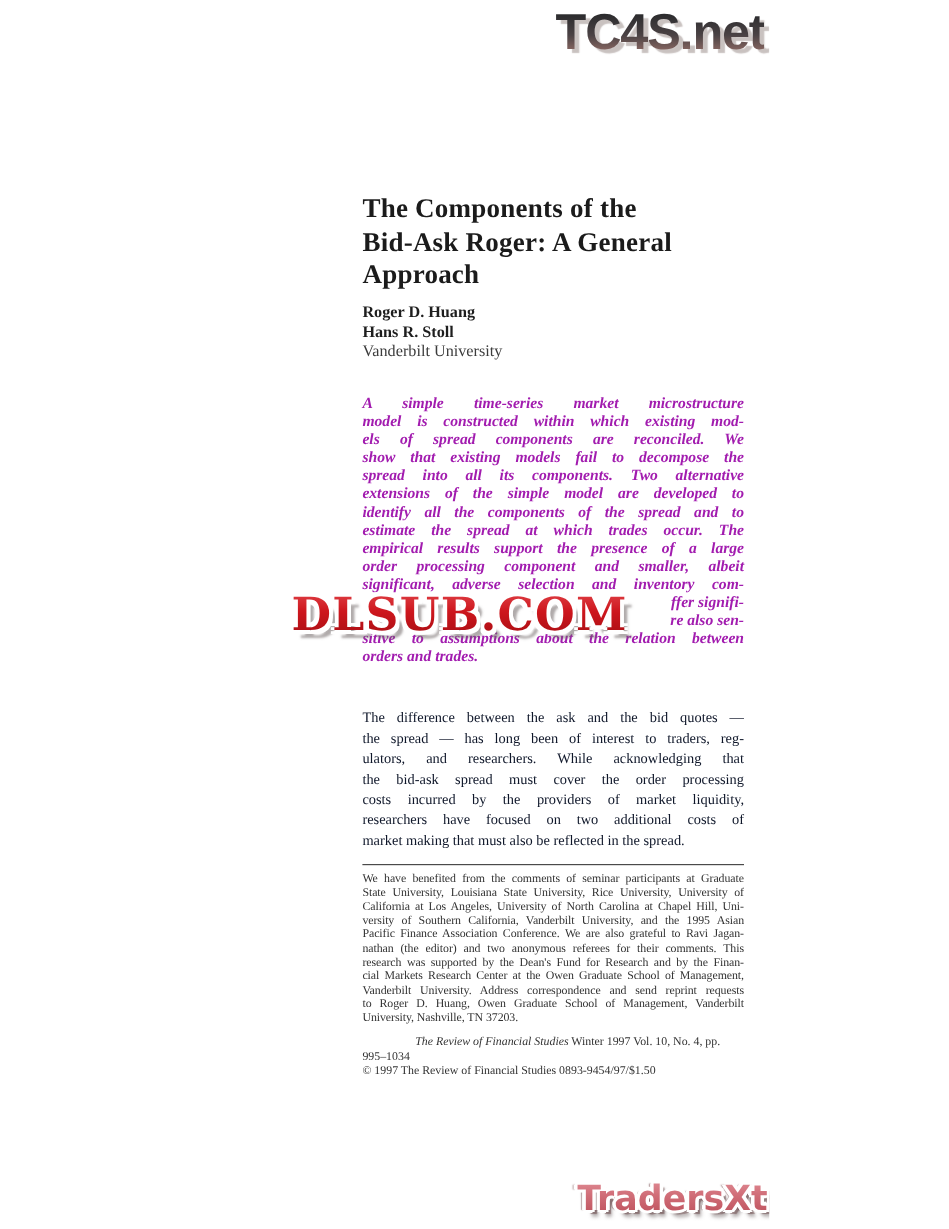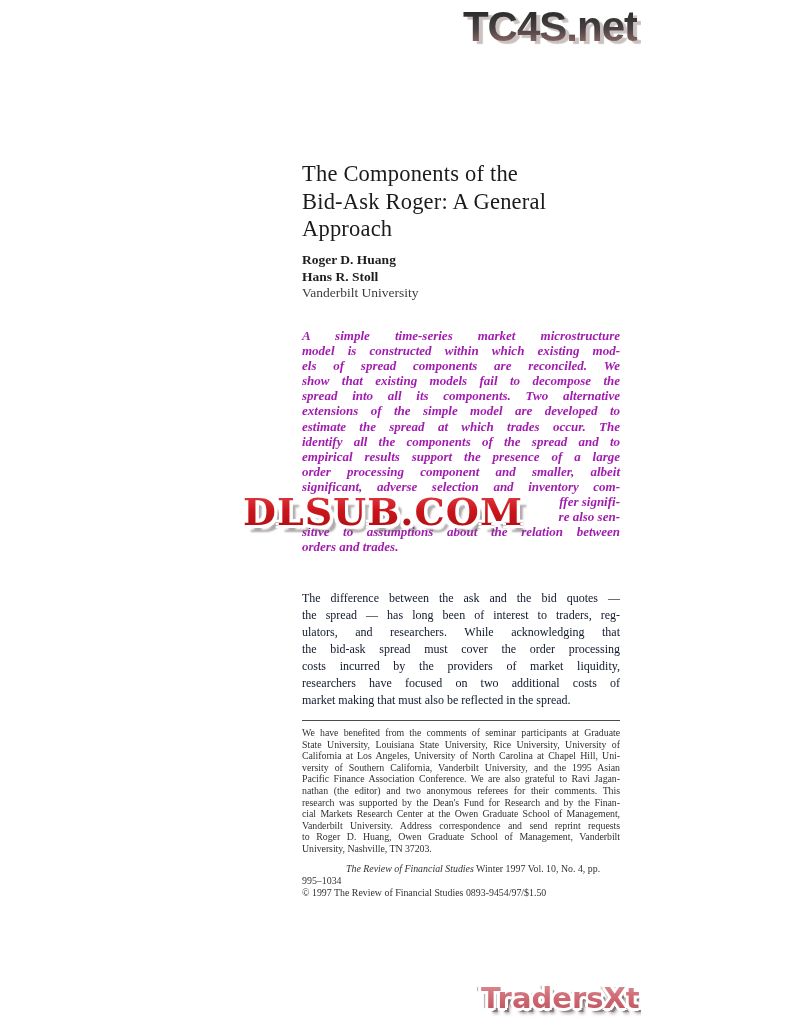--- a/index.html
+++ b/index.html
@@ -10,21 +10,21 @@
   .wm-top{position:absolute;top:5px;right:4px;height:48px;
           font-family:"Liberation Sans",sans-serif;font-weight:900;font-size:42px;
           letter-spacing:-1px;line-height:44px;white-space:nowrap;}
   .wm-top .lyr{position:absolute;top:0;right:0;}
   .wm-top .sh{color:transparent;text-shadow:4px 3px 1px #c9c2c0;}
   .wm-top .gr{background:linear-gradient(180deg,#2d2d2f 18%,#4a4244 55%,#8d6a64 88%);
               -webkit-background-clip:text;background-clip:text;color:transparent;}
 
   
   .col{position:absolute;left:302px;width:318px;}
-  .title{top:160px;font-size:22.5px;font-weight:normal;line-height:27.5px;color:#1b1b1b;
+  .title{top:160px;font-size:22.5px;font-weight:bold;line-height:27.5px;color:#1b1b1b;
          letter-spacing:0.2px;}
   .authors{top:252px;font-size:13.5px;line-height:16.5px;}
   .authors .author{font-weight:bold;color:#1e1e1e;}
   .authors .affil{color:#3c3c3c;}
 
   .abstract{top:328px;font-size:13px;font-weight:bold;font-style:italic;
             line-height:15.1px;color:#a21caf;}
   .bodytext{top:590px;font-size:12px;line-height:17.05px;color:#0f172a;}
 
   .jl{text-align:justify;text-align-last:justify;}
@@ -84,22 +84,22 @@
     <div class="affil">Vanderbilt University</div>
   </div>
 
   <div class="col abstract">
     <div class="jl">A simple time-series market microstructure</div>
     <div class="jl">model is constructed within which existing mod-</div>
     <div class="jl">els of spread components are reconciled. We</div>
     <div class="jl">show that existing models fail to decompose the</div>
     <div class="jl">spread into all its components. Two alternative</div>
     <div class="jl">extensions of the simple model are developed to</div>
+    <div class="jl">identify all the components of the spread and to</div>
     <div class="jl">estimate the spread at which trades occur. The</div>
-    <div class="jl">identify all the components of the spread and to</div>
     <div class="jl">empirical results support the presence of a large</div>
     <div class="jl">order processing component and smaller, albeit</div>
     <div class="jl">significant, adverse selection and inventory com-</div>
     <div class="fr">ffer signifi-</div>
     <div class="fr">re also sen-</div>
     <div class="jl">sitive to assumptions about the relation between</div>
     <div class="ll">orders and trades.</div>
   </div>
 
   <div class="col bodytext">

